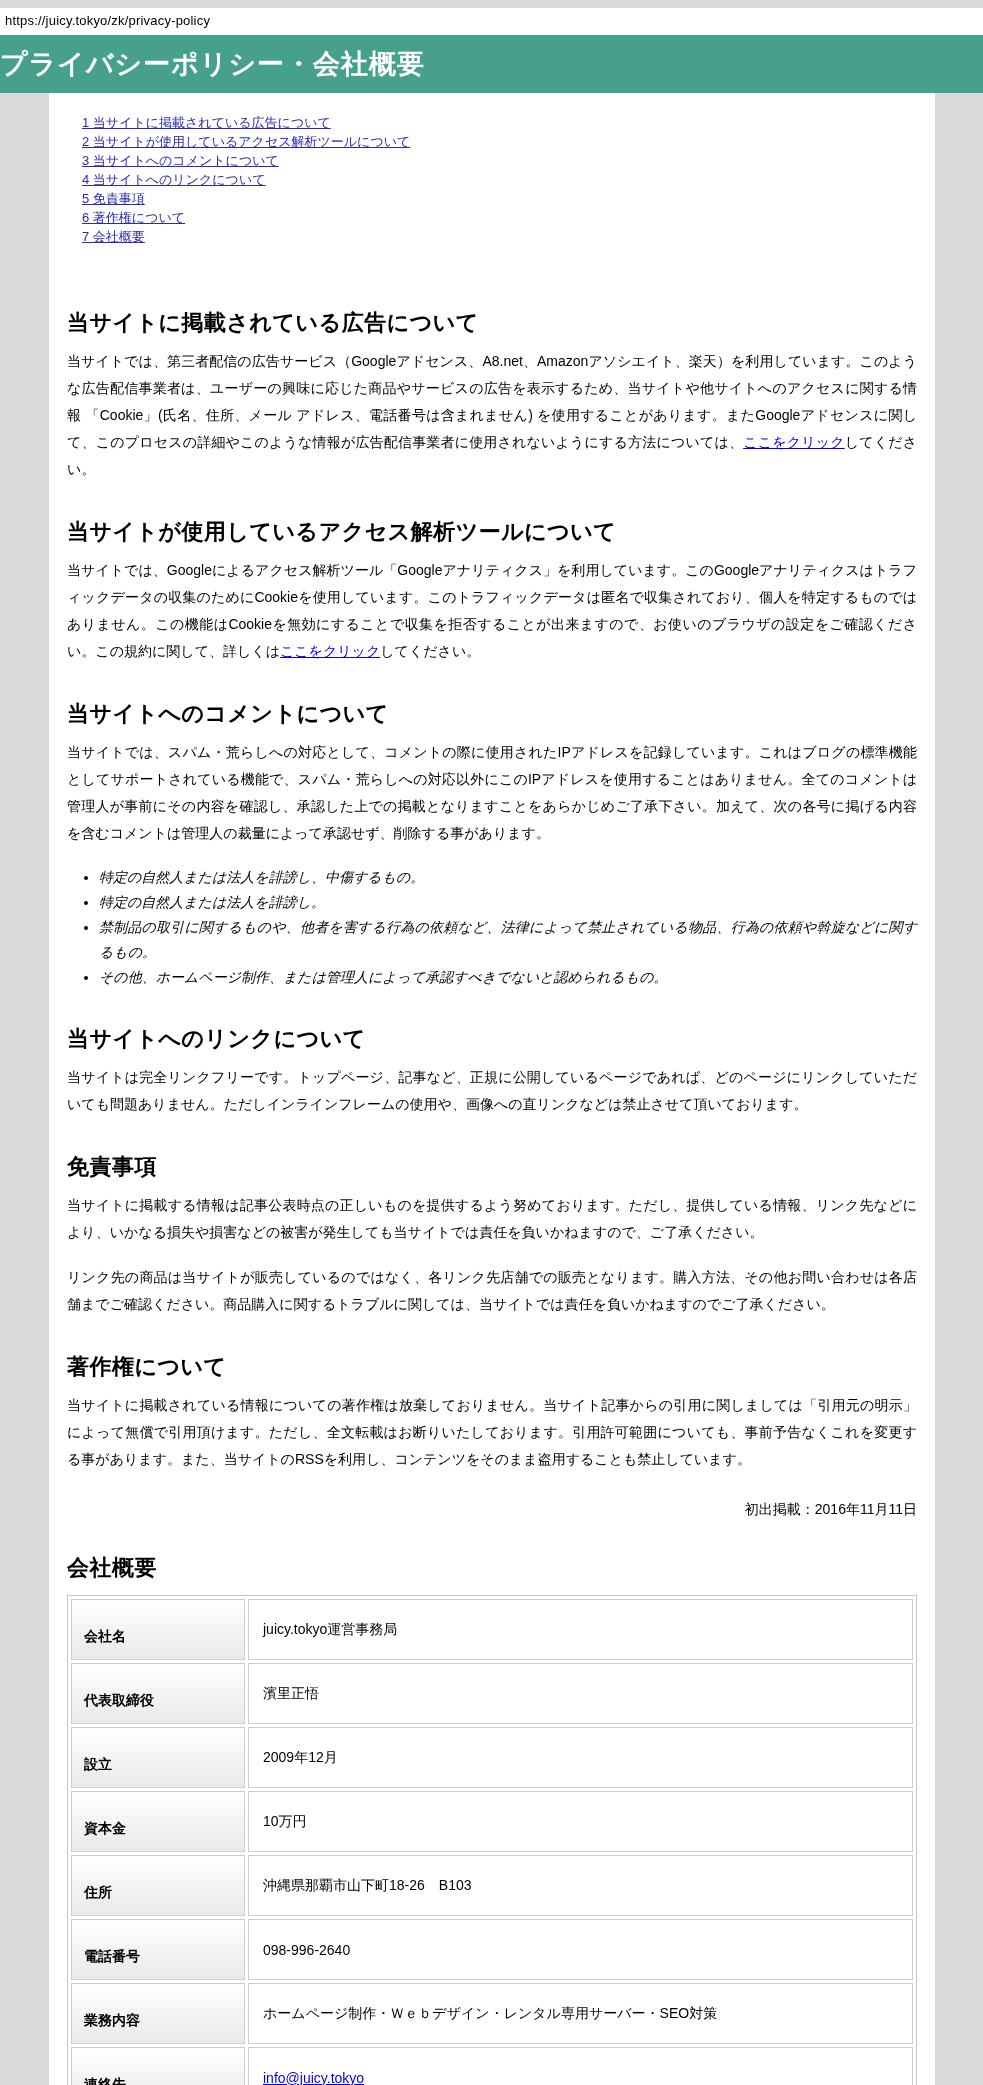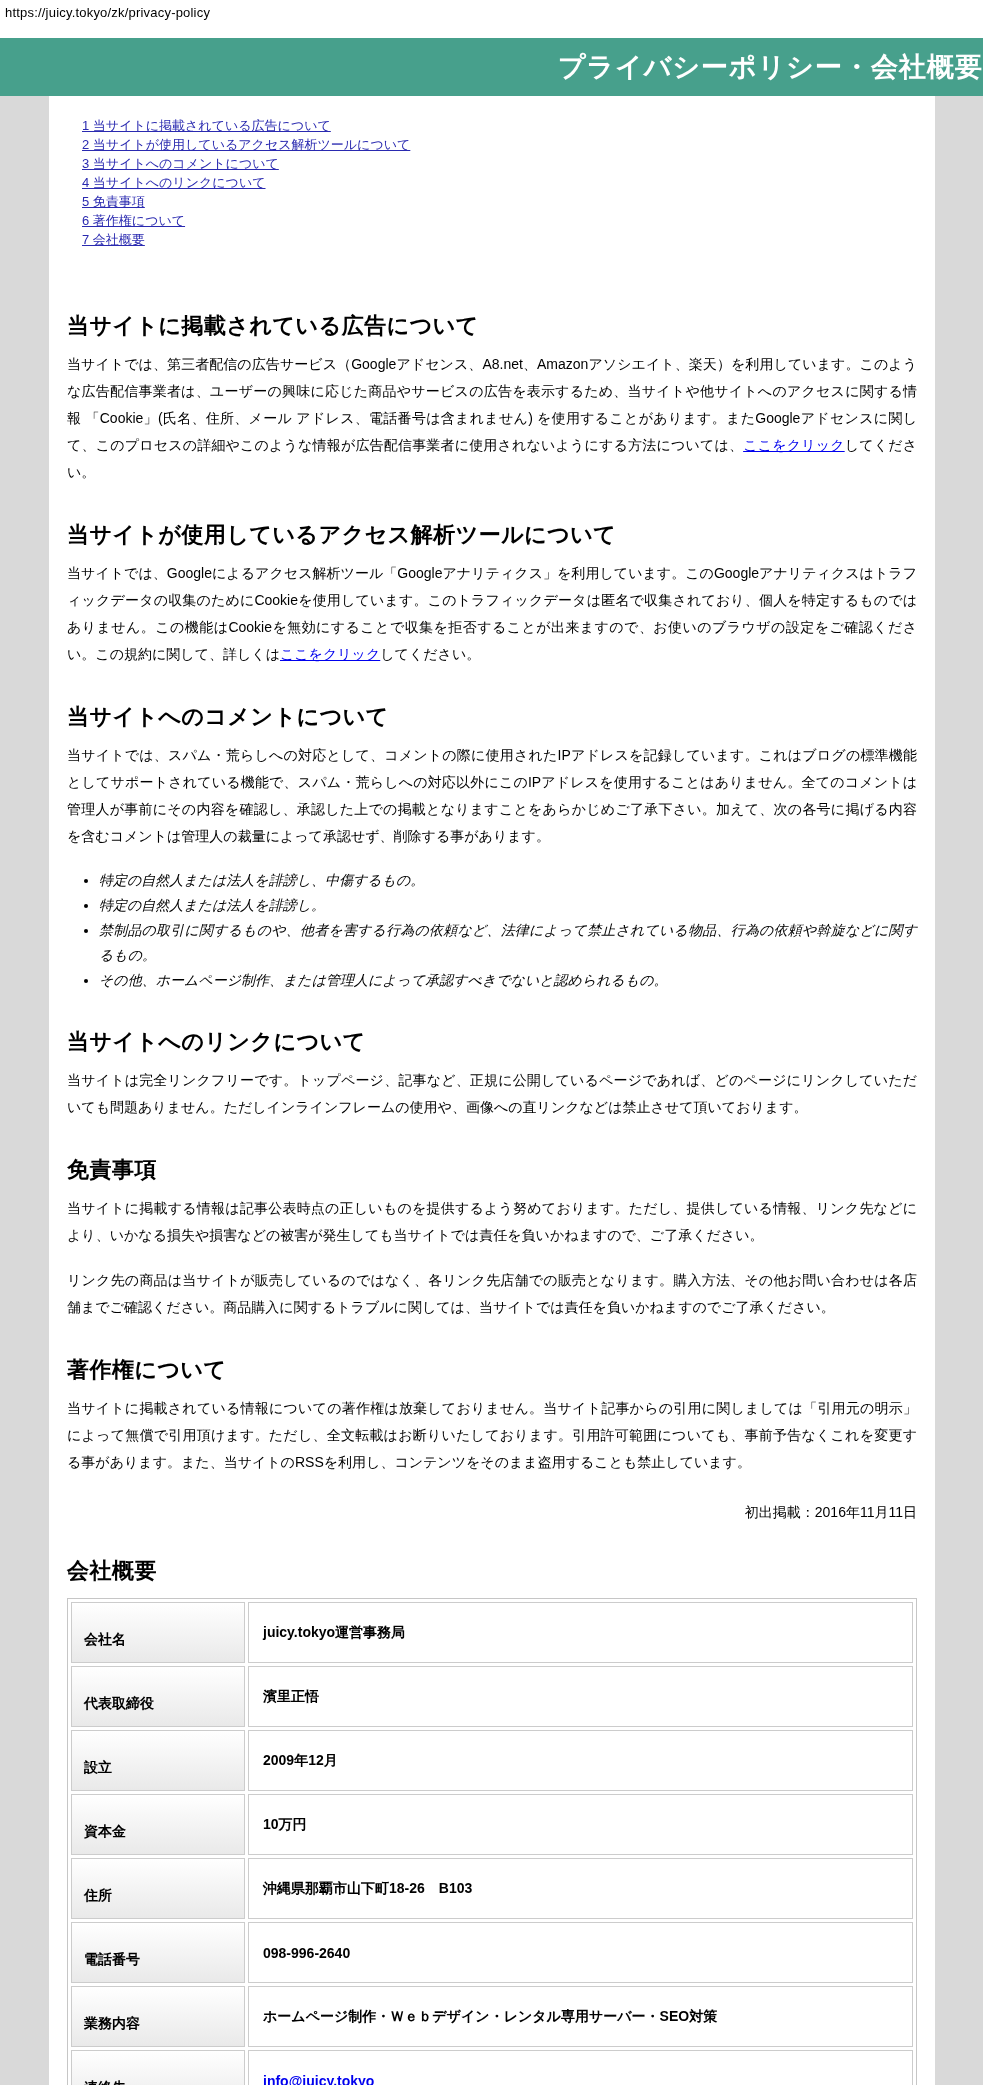--- a/index.html
+++ b/index.html
@@ -5,33 +5,34 @@
   html, body { margin: 0; padding: 0; }
   body {
     width: 983px;
     background: #d9d9d9;
     font-family: "Liberation Sans", "DejaVu Sans", sans-serif;
     color: #000;
   }
   
   .urlbar {
     background: #fff;
-    height: 38px;
+    height: 27px;
     box-sizing: border-box;
     padding: 5px 0 0 5px;
     font-size: 13px;
     letter-spacing: 0.2px;
+    margin-top: 8px;
   }
   
   .site-header {
     background: #47a08c;
     height: 58px;
     display: flex;
     align-items: center;
-    justify-content: flex-end;
+    justify-content: flex-start;
   }
   .site-header h1 {
     margin: 0;
     color: #fff;
     font-size: 27px;
     font-weight: bold;
     letter-spacing: 1px;
   }
   
   .content {
@@ -88,21 +89,21 @@
     border: 1px solid #ccc;
     font-size: 14px;
     vertical-align: middle;
   }
   table.company td.label {
     width: 150px;
     font-weight: bold;
     padding: 28px 10px 13px 12px;
     background: linear-gradient(to bottom, #ffffff, #e9e9e9);
   }
-  table.company td.value { padding: 13px 10px 13px 14px; background: #fff; font-weight: bold; }
+  table.company td.value { padding: 13px 10px 13px 14px; background: #fff; }
   table.company td.value a { color: #0000ee; text-decoration: underline; }
   
   .site-footer {
     margin: 10px -18px 0 -18px;
     background: #47a08c;
     height: 82px;
     box-sizing: border-box;
     text-align: center;
     padding-top: 15px;
     overflow: hidden;

